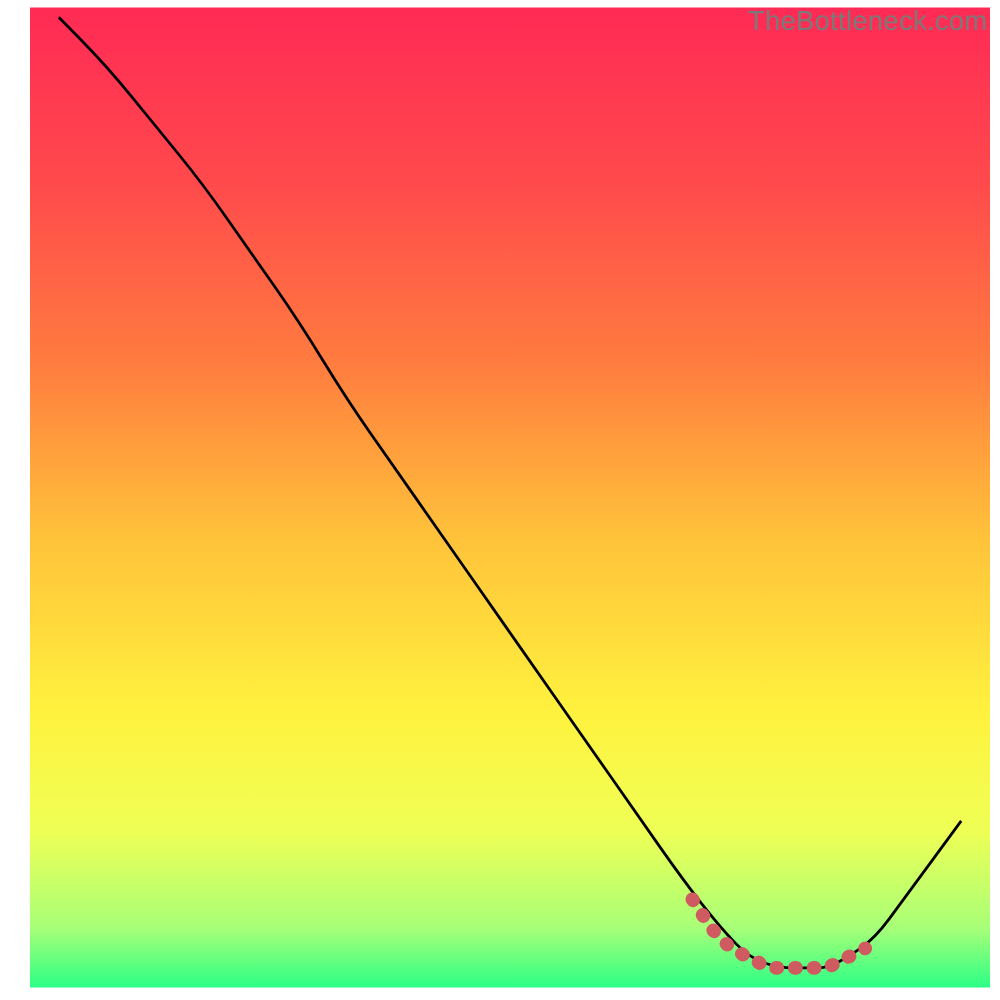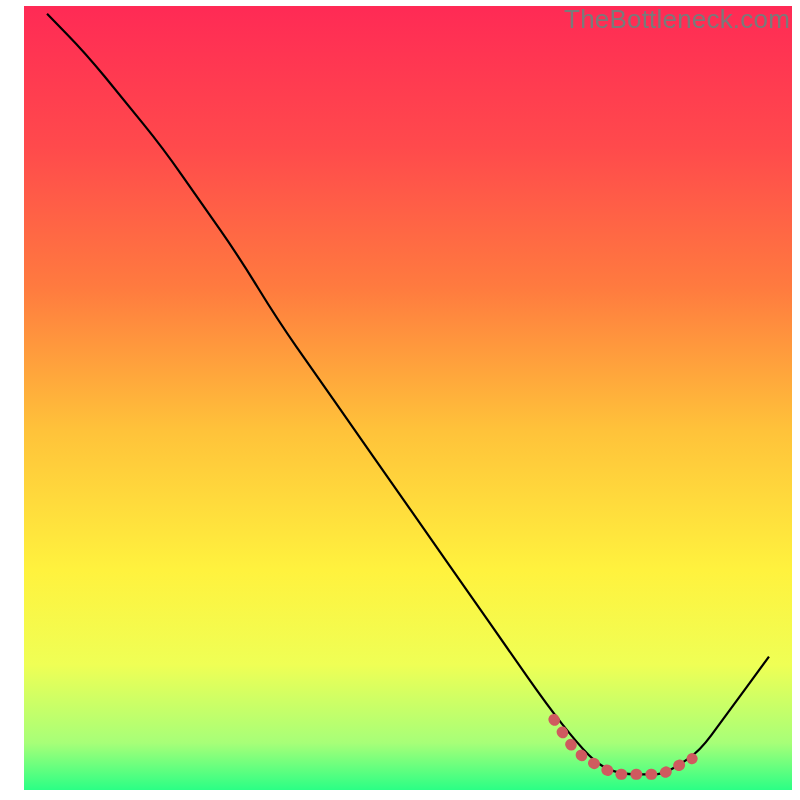--- a/index.html
+++ b/index.html
@@ -14,21 +14,21 @@
   .stage {
     position: relative;
     width: 800px;
     height: 800px;
   }
   .watermark {
     position: absolute;
     top: 4px;
     right: 10px;
     color: #7a7a7a;
-    font-size: 26px;
+    font-size: 22px;
     letter-spacing: 0.2px;
     z-index: 5;
     user-select: none;
   }
   svg.plot {
     position: absolute;
     top: 0;
     left: 0;
     width: 800px;
     height: 800px;

